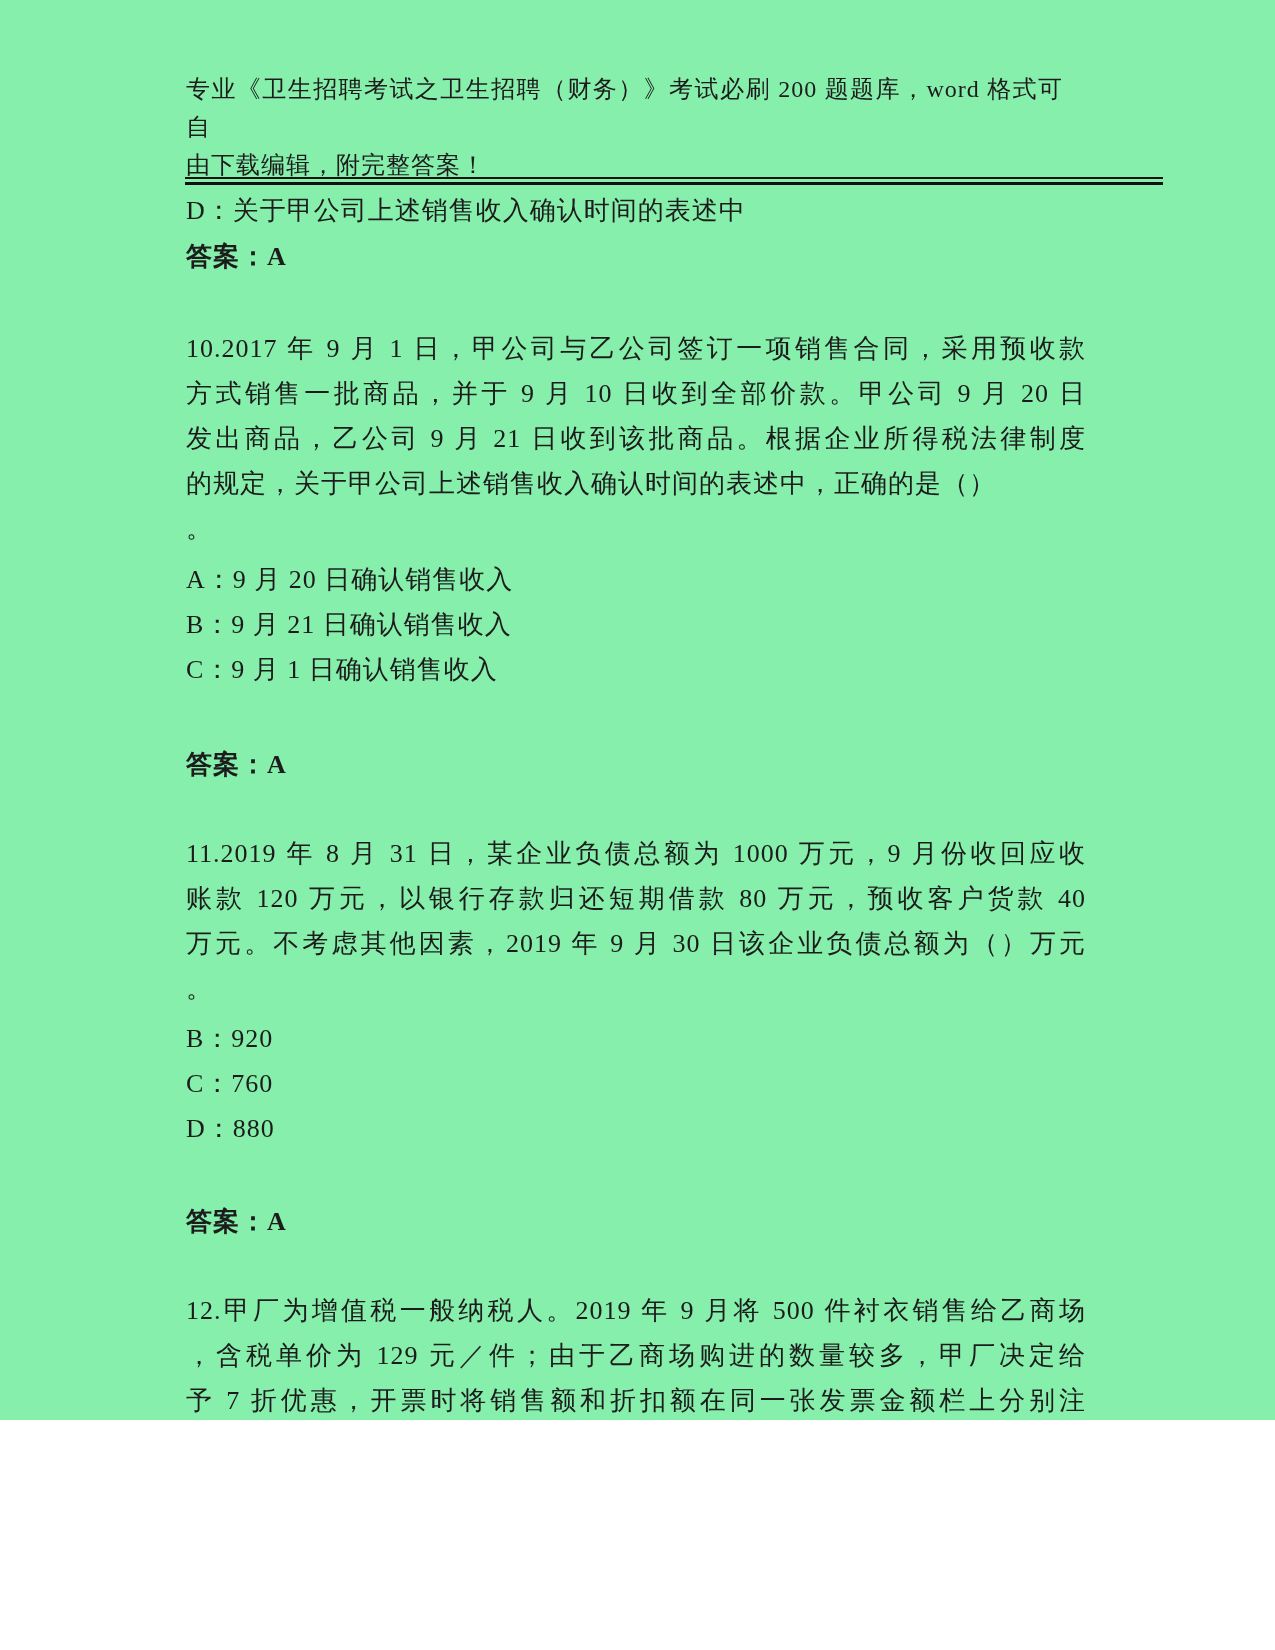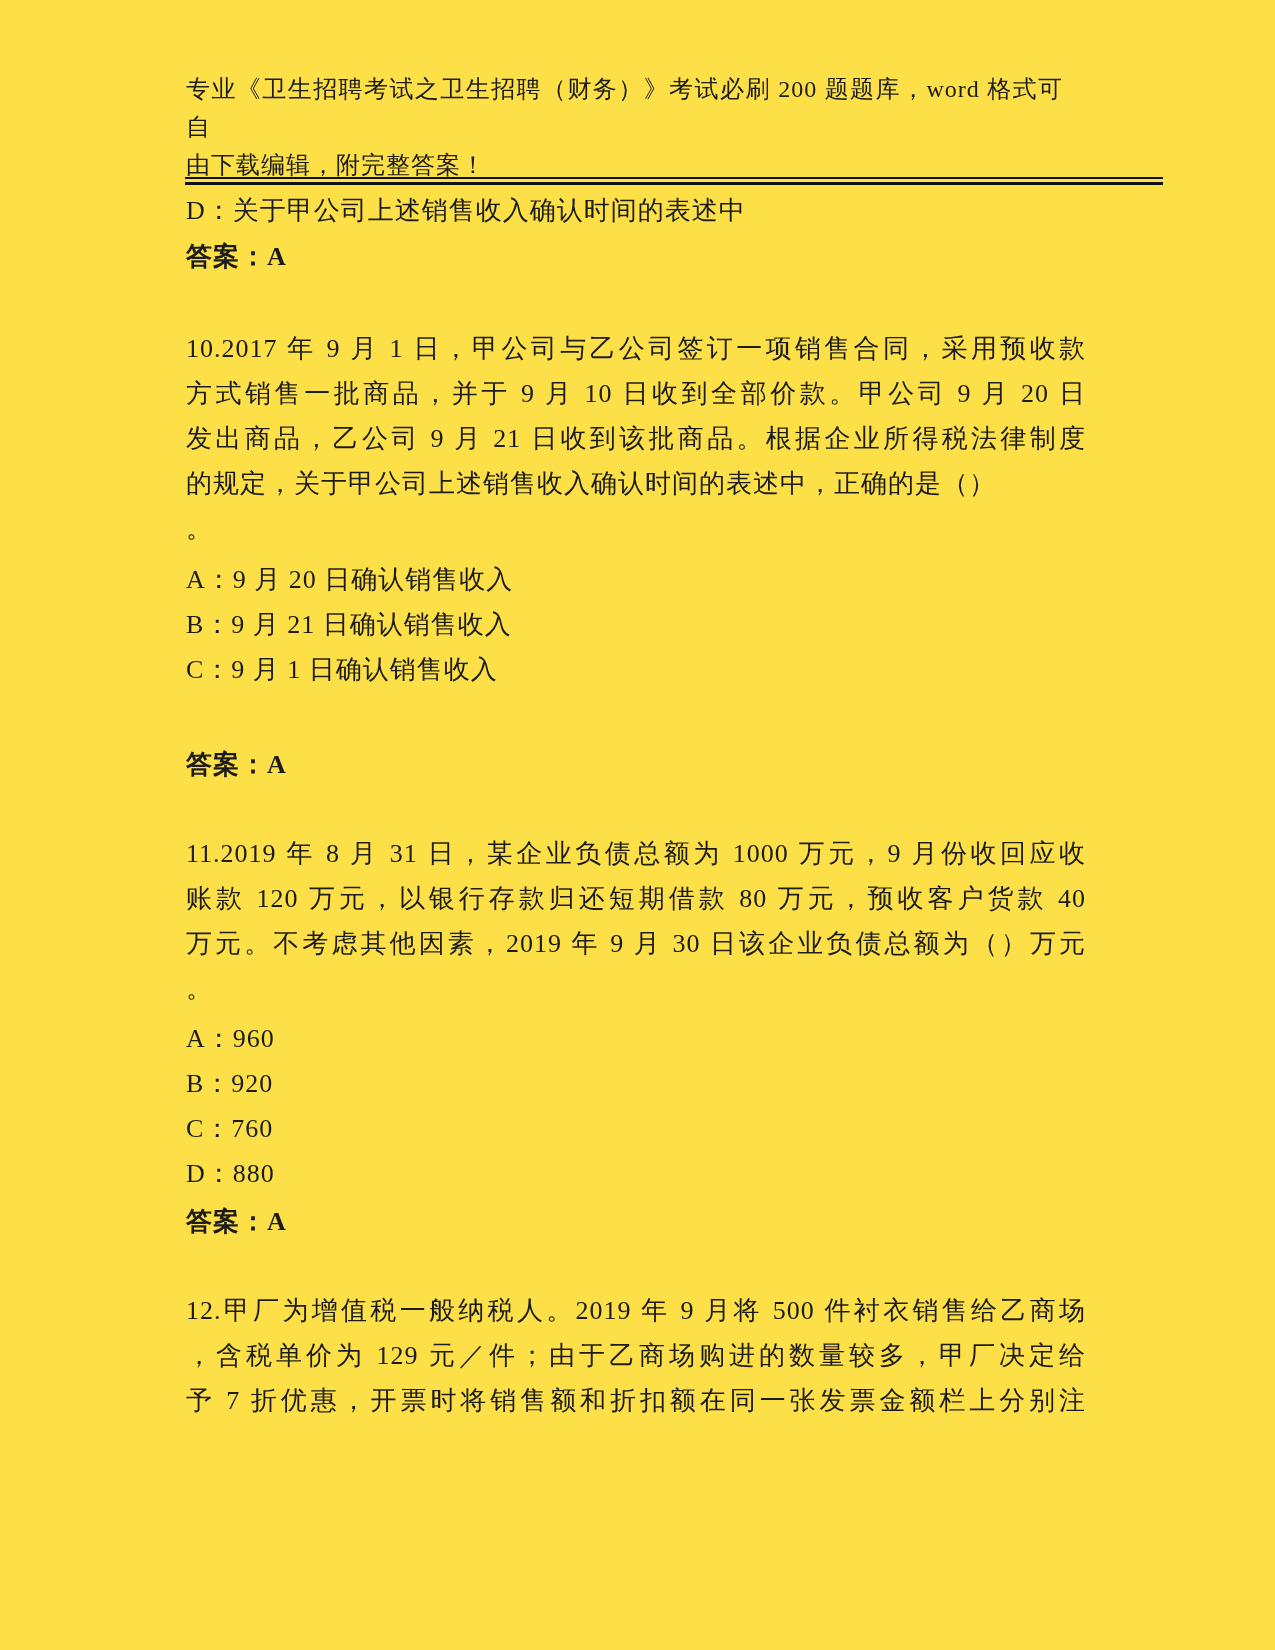--- a/index.html
+++ b/index.html
@@ -1,20 +1,20 @@
 <!DOCTYPE html>
 <html><head>
 <meta charset="utf-8">
 <style>
   html, body { margin: 0; padding: 0; background: #ffffff; }
   .page {
     position: relative;
     width: 1275px;
-    height: 1650px;
-    background: #fde047;
+    height: 1420px;
+    background: #86efac;
     overflow: hidden;
     font-family: "Liberation Serif", "DejaVu Serif", serif;
     color: #1c1c1c;
   }
   
   .doc-header {
     position: absolute;
     left: 186px;
     top: 70px;
     width: 877px;
@@ -81,21 +81,20 @@
   </div>
   <div class="bline answer" style="top:742px">答案：A</div>
 
   <div class="block" style="top:831px">
     <div class="jlast">11.2019 年 8 月 31 日，某企业负债总额为 1000 万元，9 月份收回应收</div>
     <div class="jlast">账款 120 万元，以银行存款归还短期借款 80 万元，预收客户货款 40</div>
     <div class="jlast">万元。不考虑其他因素，2019 年 9 月 30 日该企业负债总额为（）万元</div>
     <div>。</div>
   </div>
   <div class="block" style="top:1016px">
-    <div>A：960</div>
     <div>B：920</div>
     <div>C：760</div>
     <div>D：880</div>
   </div>
   <div class="bline answer" style="top:1199px">答案：A</div>
 
   <div class="block" style="top:1288px">
     <div class="jlast">12.甲厂为增值税一般纳税人。2019 年 9 月将 500 件衬衣销售给乙商场</div>
     <div class="jlast">，含税单价为 129 元／件；由于乙商场购进的数量较多，甲厂决定给</div>
     <div class="jlast">予 7 折优惠，开票时将销售额和折扣额在同一张发票金额栏上分别注</div>

